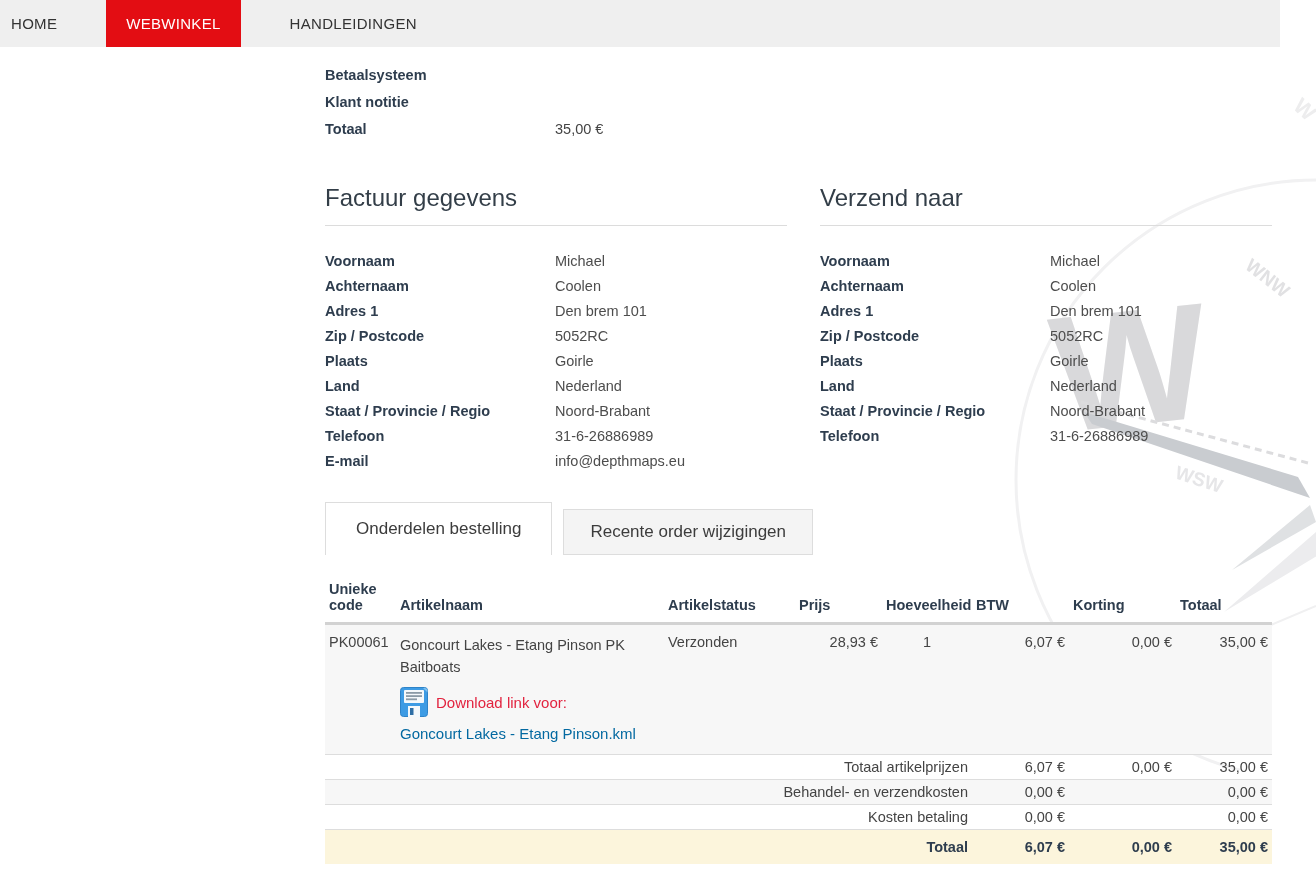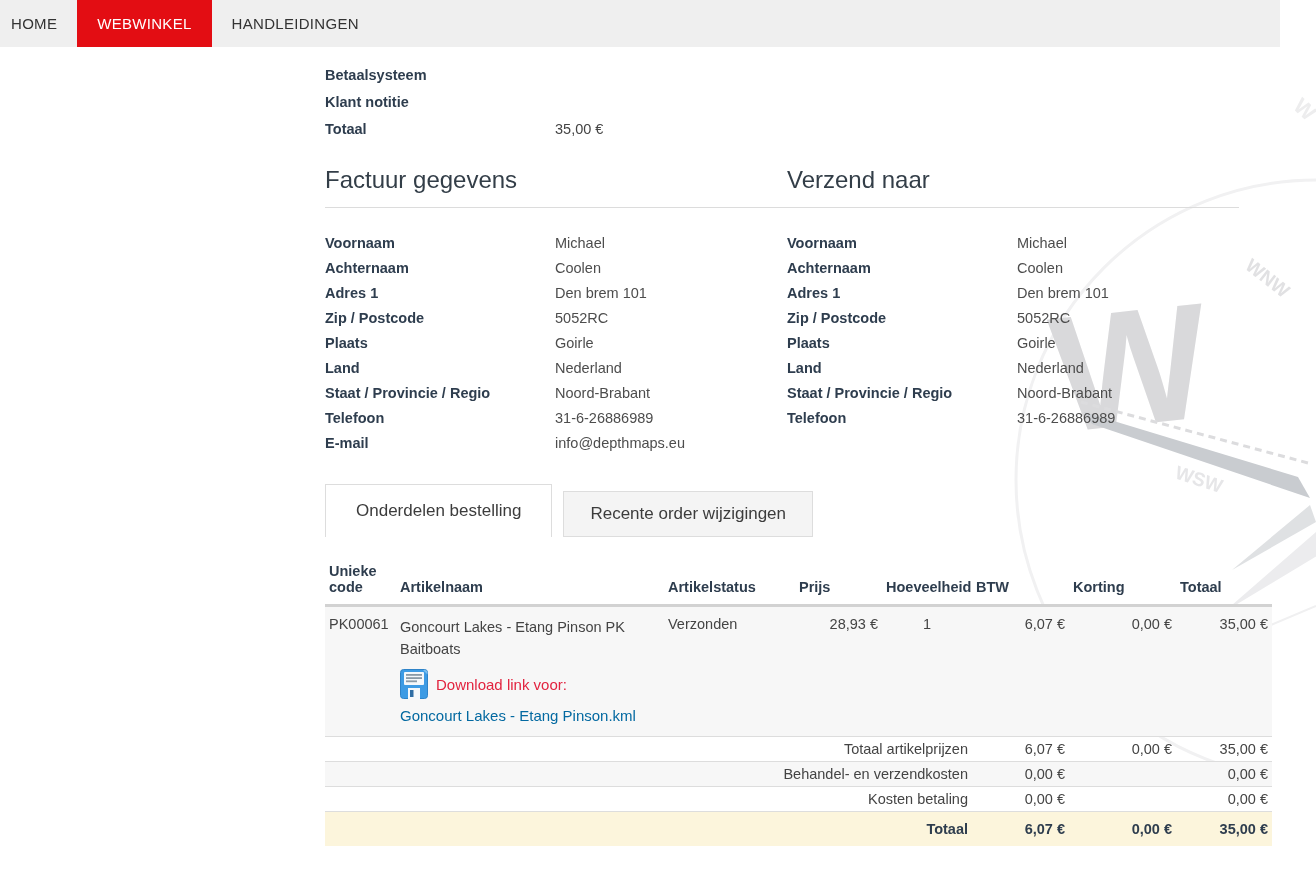--- a/index.html
+++ b/index.html
@@ -4,42 +4,42 @@
 <style>
   * { margin:0; padding:0; box-sizing:border-box; }
   html,body { width:1316px; height:892px; background:#fff; overflow:hidden;
               font-family:"Liberation Sans", sans-serif; position:relative; }
 
   
   .watermark { position:absolute; left:976px; top:50px; z-index:0; pointer-events:none; }
 
   
   .topnav { position:absolute; left:0; top:0; width:1280px; height:47px;
-            background:#efefef; z-index:10; display:flex; align-items:stretch; }
+            background:#efefef; z-index:10; display:flex; align-items:stretch;gap:29px; }
   .nav-item { display:flex; align-items:center; padding:0 20px; font-size:15px;
               color:#333; letter-spacing:.3px; cursor:pointer; }
   .nav-item.first { padding-left:11px; }
   .nav-item.active { background:#e30d13; color:#ffffff; }
 
   
   .clipped-status { position:absolute; left:555px; top:33px; z-index:1;
                     font-size:14.5px; color:#555; }
 
   
   .content { position:absolute; left:325px; top:47px; width:947px; z-index:2; }
 
   .pay-list { padding-top:18px; }
   .pay-row { display:grid; grid-template-columns:230px 1fr; margin-bottom:6px; }
   .pay-label { font-weight:bold; color:#2e3d4e; font-size:14.5px; line-height:21px; }
   .pay-value { font-size:14.5px; color:#444; line-height:21px; }
   .pay-note { font-size:14.5px; color:#9b9b9b; line-height:21px; }
   .pay-row.slim { min-height:21px; }
 
   
-  .addr-grid { display:grid; grid-template-columns:462px 452px; margin-top:26px; }
+  .addr-grid { display:grid; grid-template-columns:462px 452px; column-gap:33px; margin-top:44px; }
   .section-title { font-size:24px; font-weight:400; color:#333e48; padding-bottom:13px;
                    border-bottom:1px solid #dcdcdc; }
   .fields { margin-top:23px; }
   .field-row { display:grid; grid-template-columns:230px 1fr; line-height:25px; }
   .field-label { font-weight:bold; color:#2e3d4e; font-size:14.5px; }
   .field-value { color:#4d4d4d; font-size:14.5px; }
 
   
   .tabs { margin-top:28px; display:flex; align-items:flex-end; height:53px; }
   .tab { font-size:17px; color:#3c3c3c; border:1px solid #ddd; display:flex;

